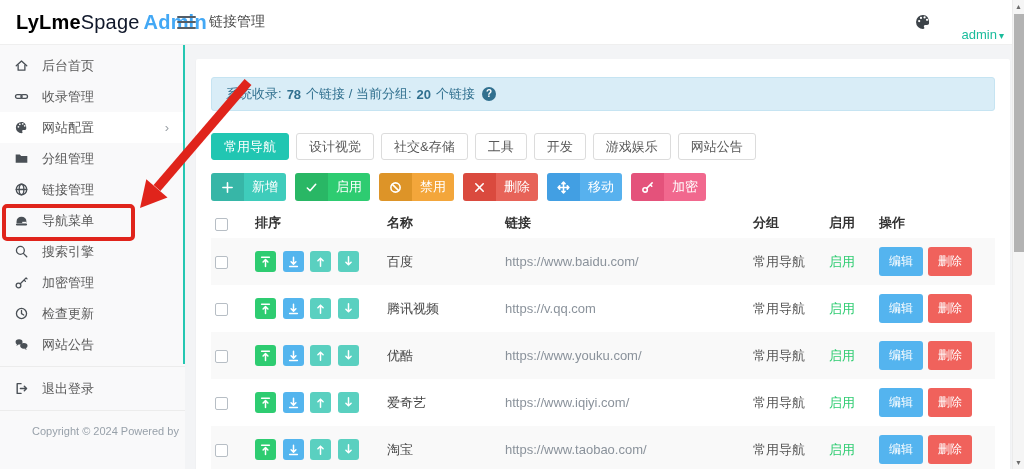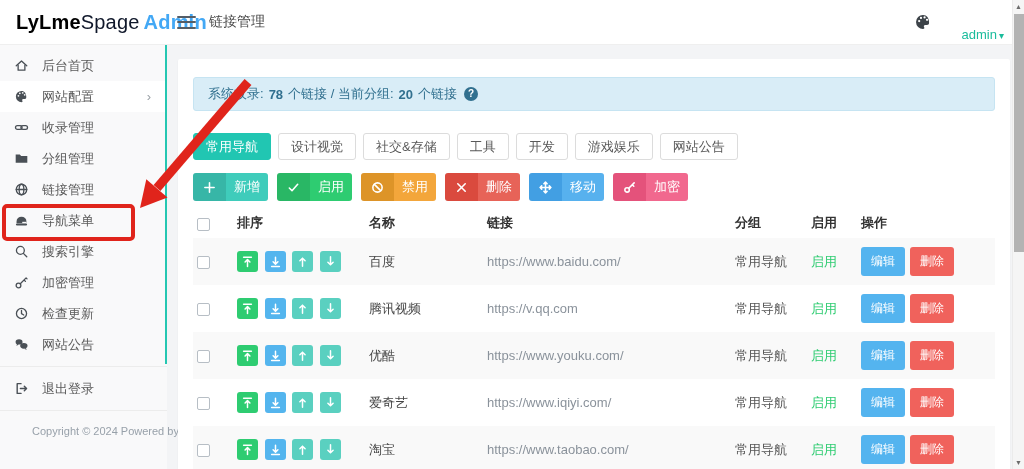--- a/index.html
+++ b/index.html
@@ -18,21 +18,21 @@
   .page-title { font-size:14px; color:#4a4a4a; margin-left:13px; }
   .topbar-right { margin-left:auto; display:flex; align-items:center; gap:30px; }
   .palette-btn { width:18px; height:18px; cursor:pointer; }
   .admin-link { color:#1abc9c; font-size:13px; cursor:pointer; white-space:nowrap;margin-top:25px; }
   .admin-link .caret { font-size:10px; margin-left:2px; }
 
   
   .layout { display:flex; height:424px; }
 
   
-  .sidebar { width:167px; background:#f9f9fa; display:flex; flex-direction:column; flex:none; }
+  .sidebar { width:185px; background:#f9f9fa; display:flex; flex-direction:column; flex:none; }
   .side-menu { border-right:2px solid #25c7b2; padding:5px 0 4px; }
   .side-item { height:31px; display:flex; align-items:center; padding:0 14px; gap:13px; font-size:13px; color:#5a5a5a; cursor:pointer; }
   .side-item svg { width:15px; height:15px; flex:none; }
   .side-item.active { background:#fff; }
   .side-sub-arrow { margin-left:auto; color:#9aa0a6; font-size:13px; }
   .logout-sect { border-top:1px solid #ececec; border-bottom:1px solid #ececec; margin-top:2px; padding:6px 0; }
   .copyright { font-size:11px; color:#98a1aa; padding:14px 0 0 32px; white-space:nowrap; }
 
   
   .content { flex:1; padding:14px 14px 0 11px; }
@@ -113,41 +113,41 @@
   <div class="side-item">
     <svg viewBox="0 0 16 16">
               <g stroke="#4a5056" stroke-width="1.4" fill="none" stroke-linecap="round" stroke-linejoin="round">
                 <path d="M2.4 8.2 8 3.1l5.6 5.1"></path>
                 <path d="M4.4 7.6V13h7.2V7.6"></path>
               </g>
             </svg>
     <span class="si-lb">后台首页</span>
   </div>
 
+  <div class="side-item">
+    <svg viewBox="0 0 16 16">
+              <g stroke="#4a5056" stroke-width="1.4" fill="none" stroke-linecap="round" stroke-linejoin="round">
+                <rect x="1.6" y="6" width="7" height="4" rx="2"></rect>
+                <rect x="7.4" y="6" width="7" height="4" rx="2"></rect>
+              </g>
+            </svg>
+    <span class="si-lb">收录管理</span>
+  </div>
+
   <div class="side-item active">
     <svg viewBox="0 0 16 16">
               <path fill="#4a5056" d="M8 2a6 6 0 1 0 0 12c1 0 1.4-.7.9-1.4-.5-.8-.2-1.9 1-1.9h1.4c1.1 0 1.8-.8 1.8-1.9C13.2 4.6 11.3 2 8 2z"></path>
               <circle cx="4.7" cy="7.3" r=".95" fill="#f9f9fa"></circle>
               <circle cx="6.2" cy="4.6" r=".95" fill="#f9f9fa"></circle>
               <circle cx="9.3" cy="4.1" r=".95" fill="#f9f9fa"></circle>
               <circle cx="11.4" cy="6.2" r=".95" fill="#f9f9fa"></circle>
             </svg>
     <span class="si-lb">网站配置</span>
   <span class="side-sub-arrow">›</span>
           </div>
-
-  <div class="side-item">
-    <svg viewBox="0 0 16 16">
-              <g stroke="#4a5056" stroke-width="1.4" fill="none" stroke-linecap="round" stroke-linejoin="round">
-                <rect x="1.6" y="6" width="7" height="4" rx="2"></rect>
-                <rect x="7.4" y="6" width="7" height="4" rx="2"></rect>
-              </g>
-            </svg>
-    <span class="si-lb">收录管理</span>
-  </div>
 
 
   <div class="side-item">
     <svg viewBox="0 0 16 16">
               <path fill="#4a5056" d="M1.8 3.8h4.4l1.4 1.6h6.6v7.2H1.8z"></path>
             </svg>
     <span class="si-lb">分组管理</span>
   </div>
 
   <div class="side-item">

